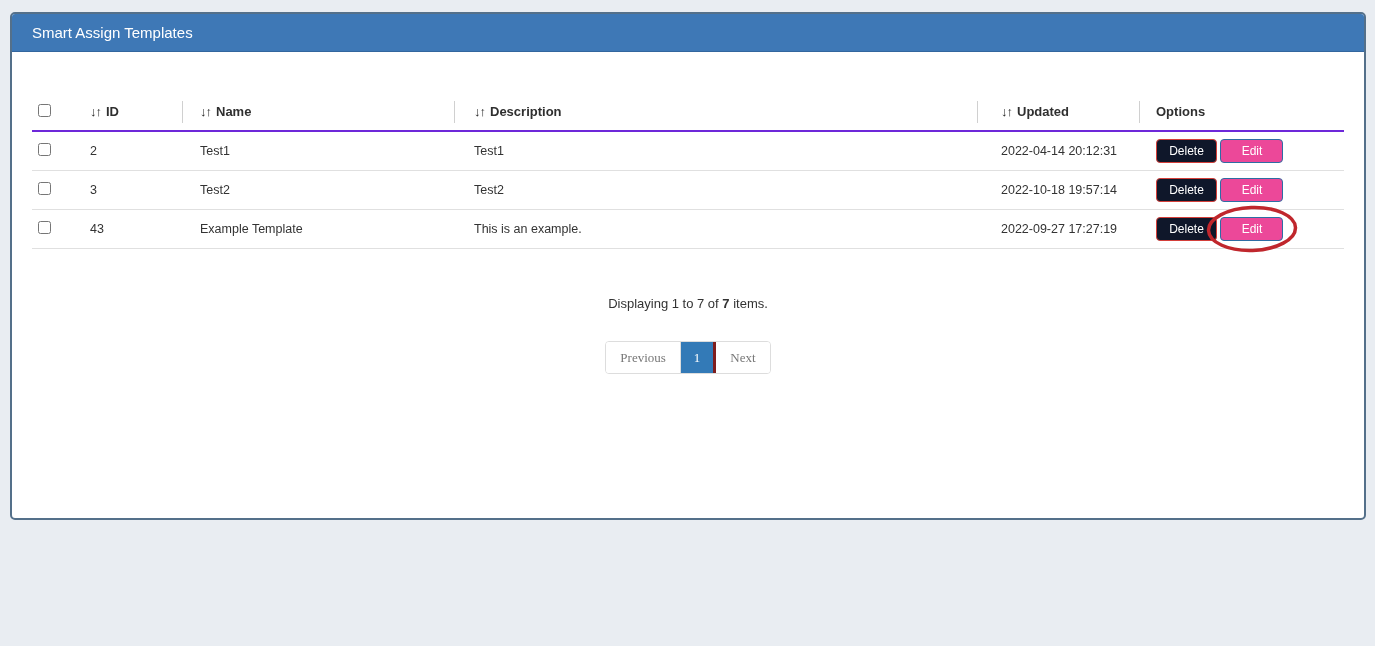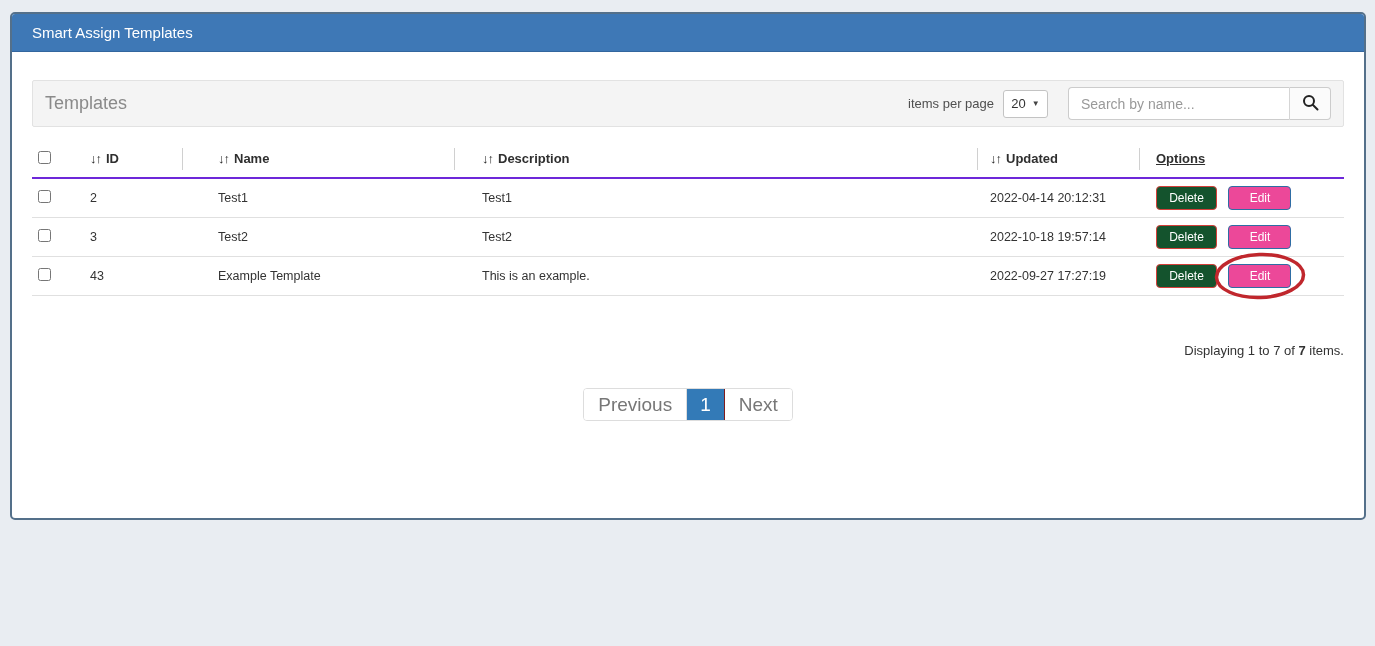--- a/index.html
+++ b/index.html
@@ -71,95 +71,74 @@
     display: flex; align-items: center; justify-content: center;
   }
 
   
   table.tpl-table { width: 100%; border-collapse: collapse; table-layout: fixed; margin-top: 13px; }
   .tpl-table th {
     text-align: left; font-size: 13px; font-weight: bold; color: #2f2f2f;
     height: 38px; border-bottom: 2px solid #6d28d9; position: relative;
     cursor: pointer;
   }
-  .tpl-table th.no-sort { cursor: default; text-decoration: underline; }
+  .tpl-table th.no-sort { cursor: default; }
   .tpl-table th.sep::before {
     content: ""; position: absolute; left: 0; top: 50%;
     transform: translateY(-50%); height: 22px; width: 1px; background: #d0d0d0;
   }
   .tpl-table td {
     font-size: 12.5px; color: #333; height: 39px;
     border-bottom: 1px solid #e0e0e0; vertical-align: middle;
   }
   .col-check { width: 55px; padding-left: 6px; }
   .col-id { width: 95px; padding-left: 3px; }
-  .col-name { width: 272px; padding-left: 36px; }
-  .col-desc { width: 523px; padding-left: 28px; }
-  .col-upd { width: 162px; padding-left: 13px; }
+  .col-name { width: 272px; padding-left: 18px; }
+  .col-desc { width: 523px; padding-left: 20px; }
+  .col-upd { width: 162px; padding-left: 24px; }
   .col-opt { padding-left: 17px; }
   .sort-icon { font-weight: bold; letter-spacing: -1px; margin-right: 5px; color: #222; }
   input[type="checkbox"] { width: 13px; height: 13px; cursor: pointer; }
 
   .btn {
     border-radius: 4px; color: #fff; font-size: 12px;
     font-family: "Liberation Sans", sans-serif;
     height: 24px; cursor: pointer; vertical-align: middle;
   }
-  .btn-delete { background: #14532d; border: 1px solid #d43f3a; width: 61px; margin-right: 8px; }
+  .btn-delete { background: #0f172a; border: 1px solid #d43f3a; width: 61px; }
   .btn-edit { background: #ec4899; border: 1px solid #2e6da4; width: 63px; }
   .edit-wrap { position: relative; display: inline-block; }
   .annotation {
     position: absolute; left: 50%; top: 50%;
     transform: translate(-50%, -50%) rotate(-2deg);
     pointer-events: none;
   }
 
   
-  .summary { text-align: right; font-size: 13px; color: #333; margin-top: 47px; }
+  .summary { text-align: center; font-size: 13px; color: #333; margin-top: 47px; }
   .pagination-wrap { display: flex; justify-content: center; margin-top: 30px; }
   .pagination {
     display: inline-flex; border: 1px solid #ddd; border-radius: 4px;
     overflow: hidden; background: #fff;
   }
   .page-item {
-    font-size: 19px; color: #777; padding: 0 14px; height: 31px;
-    line-height: 31px; cursor: pointer; background: #fff;
+    font-size: 13px; color: #777; padding: 0 14px; height: 31px;
+    line-height: 31px; cursor: pointer; background: #fff; font-family: Liberation Serif, serif;
   }
   .page-item.prev { border-right: 1px solid #ddd; }
-  .page-item.next { border-left: 1px solid #7f1d1d; }
+  .page-item.next { border-left: 3px solid #7f1d1d; }
   .page-item.active { background: #337ab7; color: #fff; padding: 0 13px; cursor: default; }
 </style>
 </head>
 <body>
 
 <div class="card">
   <div class="card-header">Smart Assign Templates</div>
   <div class="card-body">
 
-    <div class="panel-header">
-      <div class="panel-title">Templates</div>
-      <div class="panel-controls">
-        <span class="ipp-label">items per page</span>
-        <span class="ipp-select">
-          <span>20</span>
-          <span class="ipp-caret">▼</span>
-        </span>
-        <span class="search-group">
-          <input class="search-input" type="text" placeholder="Search by name..." style="">
-          <button class="search-btn">
-            <span>
-              <svg width="17" height="17" viewBox="0 0 17 17">
-                <circle cx="7" cy="7" r="5" fill="none" stroke="#222" stroke-width="2"></circle>
-                <line x1="11" y1="11" x2="15.5" y2="15.5" stroke="#222" stroke-width="2" stroke-linecap="round"></line>
-              </svg>
-            </span>
-          </button>
-        </span>
-      </div>
-    </div>
 
     <table class="tpl-table">
       <thead>
         <tr>
           <th class="col-check no-sort">
             <input type="checkbox" style="">
           </th>
           <th class="col-id">
             <span class="sort-icon">↓↑</span><span>ID</span>
           </th>

